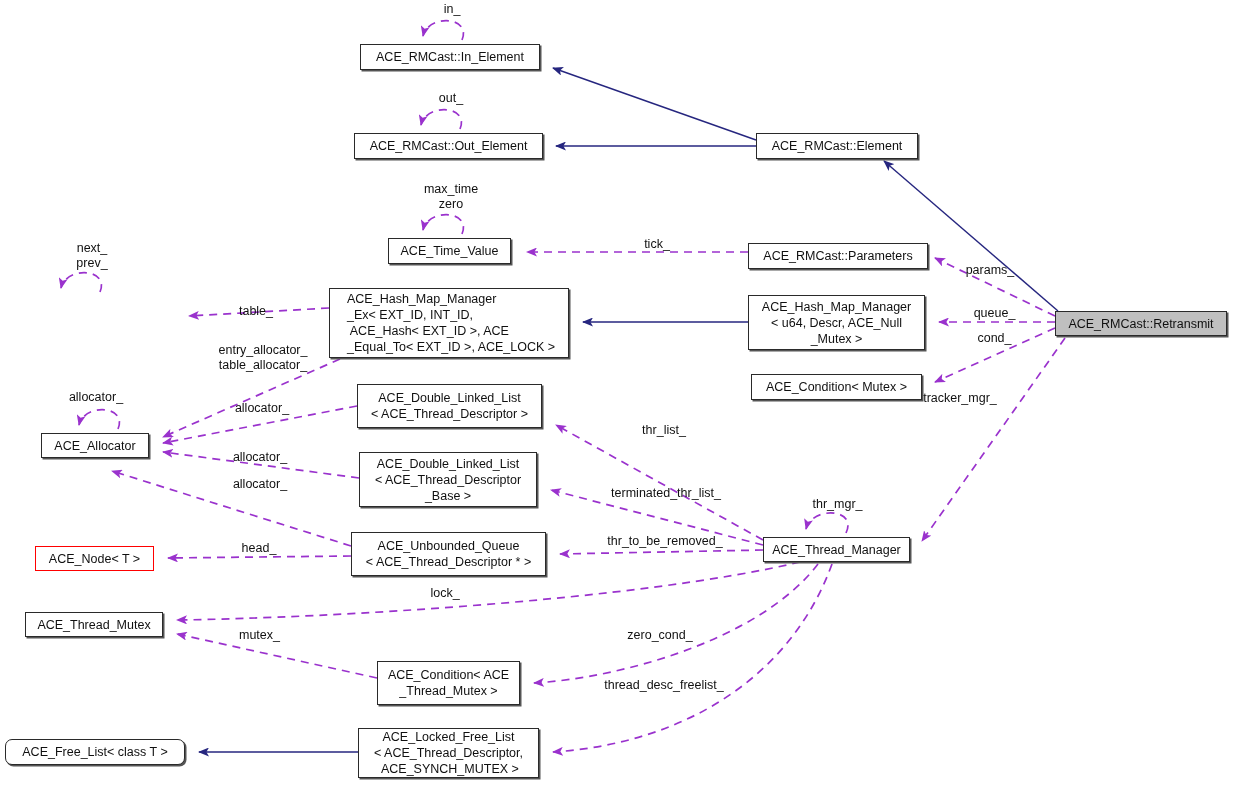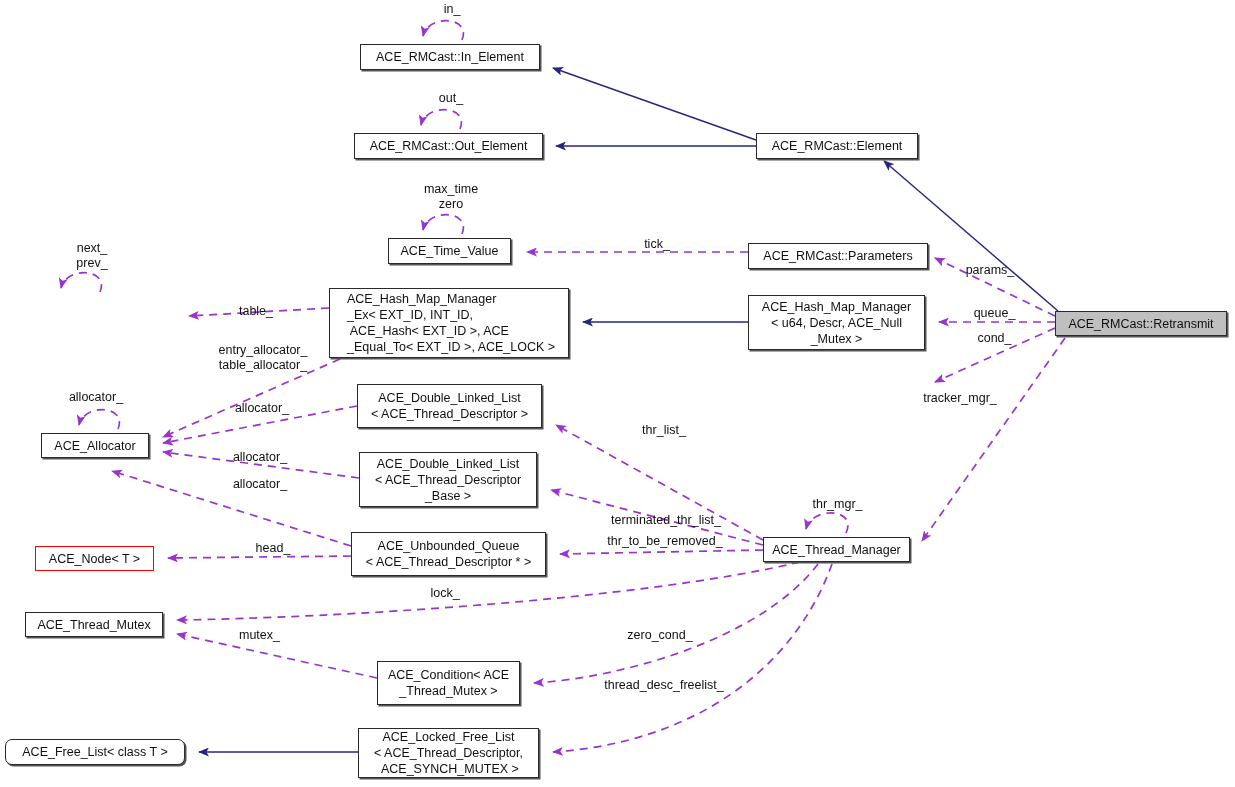--- a/index.html
+++ b/index.html
@@ -135,20 +135,21 @@
 _Ex&lt; EXT_ID, INT_ID,
  ACE_Hash&lt; EXT_ID &gt;, ACE
 _Equal_To&lt; EXT_ID &gt;, ACE_LOCK &gt;</div>
 
   <div class="node" style="left:748px; top:295px; width:177px; height:55px;">ACE_Hash_Map_Manager
 &lt; u64, Descr, ACE_Null
 _Mutex &gt;</div>
 
   <div class="node highlight" style="left:1055px; top:311px; width:172px; height:25px;">ACE_RMCast::Retransmit</div>
 
+  <div class="node" style="left:751px; top:374px; width:171px; height:26px;">ACE_Condition&lt; Mutex &gt;</div>
 
   <div class="node" style="left:357px; top:384px; width:185px; height:44px;">ACE_Double_Linked_List
 &lt; ACE_Thread_Descriptor &gt;</div>
 
   <div class="node" style="left:41px; top:433px; width:108px; height:25px;">ACE_Allocator</div>
 
   <div class="node" style="left:359px; top:452px; width:178px; height:55px;">ACE_Double_Linked_List
 &lt; ACE_Thread_Descriptor
 _Base &gt;</div>
 
@@ -198,27 +199,27 @@
   <div class="edge-label" style="left:226px; top:401px; width:72px;">allocator_</div>
 
   <div class="edge-label" style="left:224px; top:450px; width:72px;">allocator_</div>
 
   <div class="edge-label" style="left:224px; top:477px; width:72px;">allocator_</div>
 
   <div class="edge-label" style="left:633px; top:423px; width:62px;">thr_list_</div>
 
   <div class="edge-label" style="left:913px; top:391px; width:94px;">tracker_mgr_</div>
 
-  <div class="edge-label" style="left:598px; top:486px; width:136px;margin-top:27px;">terminated_thr_list_</div>
+  <div class="edge-label" style="left:598px; top:486px; width:136px;">terminated_thr_list_</div>
 
   <div class="edge-label" style="left:805px; top:497px; width:65px;">thr_mgr_</div>
 
   <div class="edge-label" style="left:597px; top:534px; width:136px;">thr_to_be_removed_</div>
 
-  <div class="edge-label" style="left:235px; top:541px; width:48px;margin-left:14px;">head_</div>
+  <div class="edge-label" style="left:235px; top:541px; width:48px;">head_</div>
 
   <div class="edge-label" style="left:424px; top:586px; width:42px;">lock_</div>
 
   <div class="edge-label" style="left:232px; top:628px; width:55px;">mutex_</div>
 
   <div class="edge-label" style="left:620px; top:628px; width:80px;">zero_cond_</div>
 
   <div class="edge-label" style="left:592px; top:678px; width:144px;">thread_desc_freelist_</div>
 
 </div>

